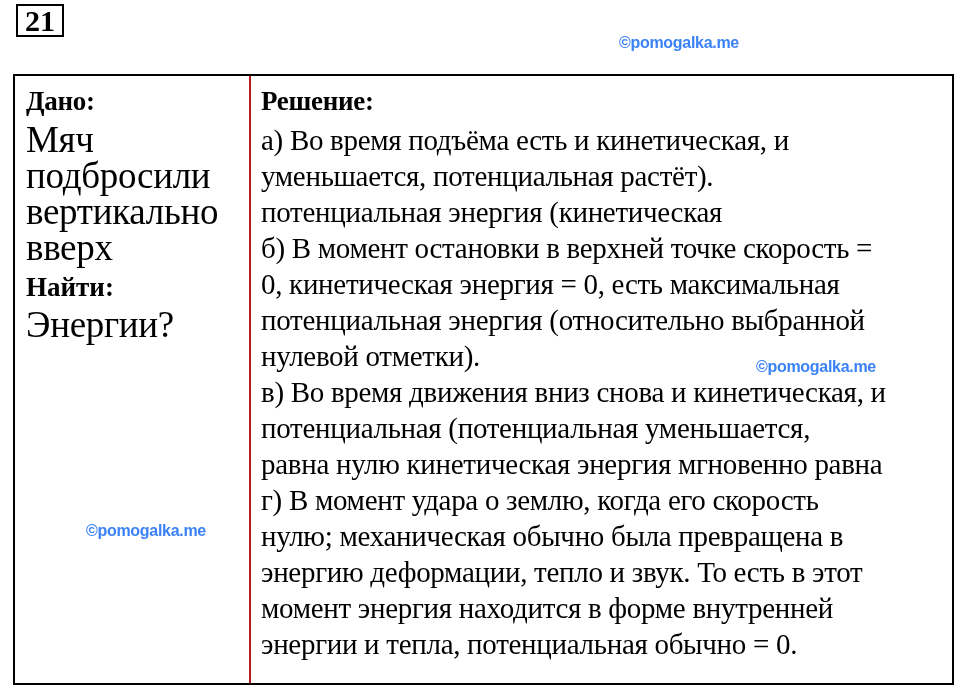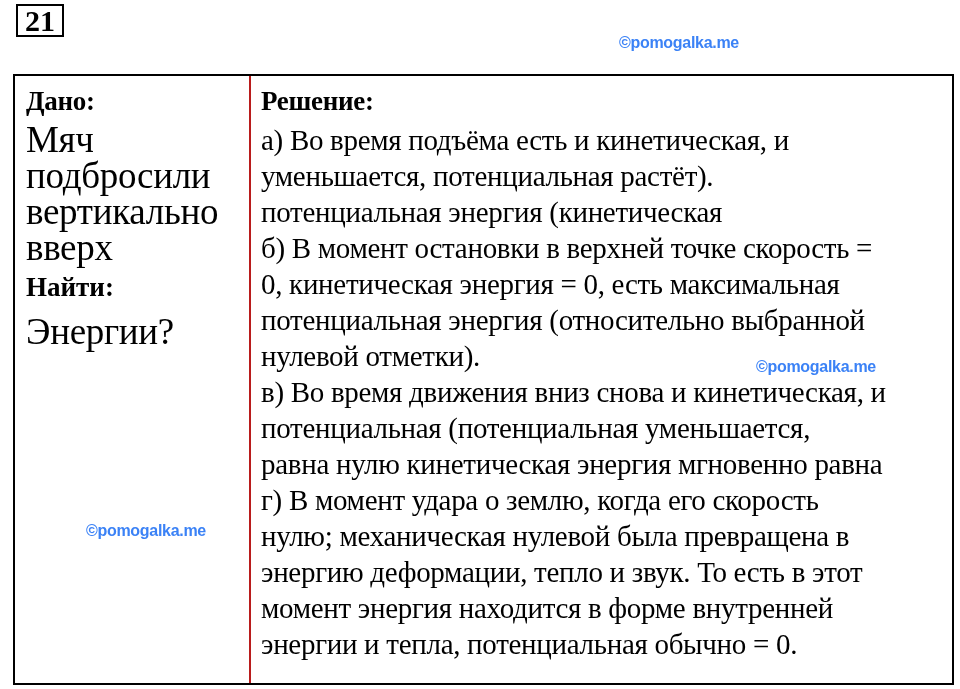--- a/index.html
+++ b/index.html
@@ -13,21 +13,21 @@
     .wm-top { left: 619px; top: 34px; }
     .wm-mid { left: 756px; top: 358px; }
     .wm-left { left: 86px; top: 522px; }
     .table { position: absolute; left: 13px; top: 74px; width: 941px; height: 611px;
              border: 2px solid #000; box-sizing: border-box; display: flex; }
     .col-given { width: 236px; border-right: 2px solid #b91c1c; box-sizing: border-box;
                  padding: 8px 0 16px 11px; }
     .col-solution { flex: 1; padding: 8px 0 0 10px; }
     .heading { font-weight: bold; font-size: 27px; line-height: 34px; margin-bottom: 4px; }
     .given-text { font-size: 37px; line-height: 36px; }
-    .find-heading { font-weight: bold; font-size: 27px; line-height: 34px; margin-top: 4px; margin-bottom: 10px; }
+    .find-heading { font-weight: bold; font-size: 27px; line-height: 34px; margin-top: 4px; margin-bottom: 3px; }
     .para { font-size: 29px; line-height: 36px; }
     .wm, .heading, .given-text, .para { letter-spacing: -0.3px; }
   </style>
 </head>
 <body>
 
 <div class="problem-num">21</div>
 <div class="wm wm-top">©pomogalka.me</div>
 
 <div class="table">
@@ -46,21 +46,21 @@
     <div class="para">уменьшается, потенциальная растёт).</div>
     <div class="para">потенциальная энергия (кинетическая</div>
     <div class="para">б) В момент остановки в верхней точке скорость =</div>
     <div class="para">0, кинетическая энергия = 0, есть максимальная</div>
     <div class="para">потенциальная энергия (относительно выбранной</div>
     <div class="para">нулевой отметки).</div>
     <div class="para">в) Во время движения вниз снова и кинетическая, и</div>
     <div class="para">потенциальная (потенциальная уменьшается,</div>
     <div class="para">равна нулю кинетическая энергия мгновенно равна</div>
     <div class="para">г) В момент удара о землю, когда его скорость</div>
-    <div class="para">нулю; механическая нулевой была превращена в</div>
+    <div class="para">нулю; механическая обычно была превращена в</div>
     <div class="para">энергию деформации, тепло и звук. То есть в этот</div>
     <div class="para">момент энергия находится в форме внутренней</div>
     <div class="para">энергии и тепла, потенциальная обычно = 0.</div>
   </div>
 </div>
 
 <div class="wm wm-mid">©pomogalka.me</div>
 <div class="wm wm-left">©pomogalka.me</div>
 
 </body></html>

